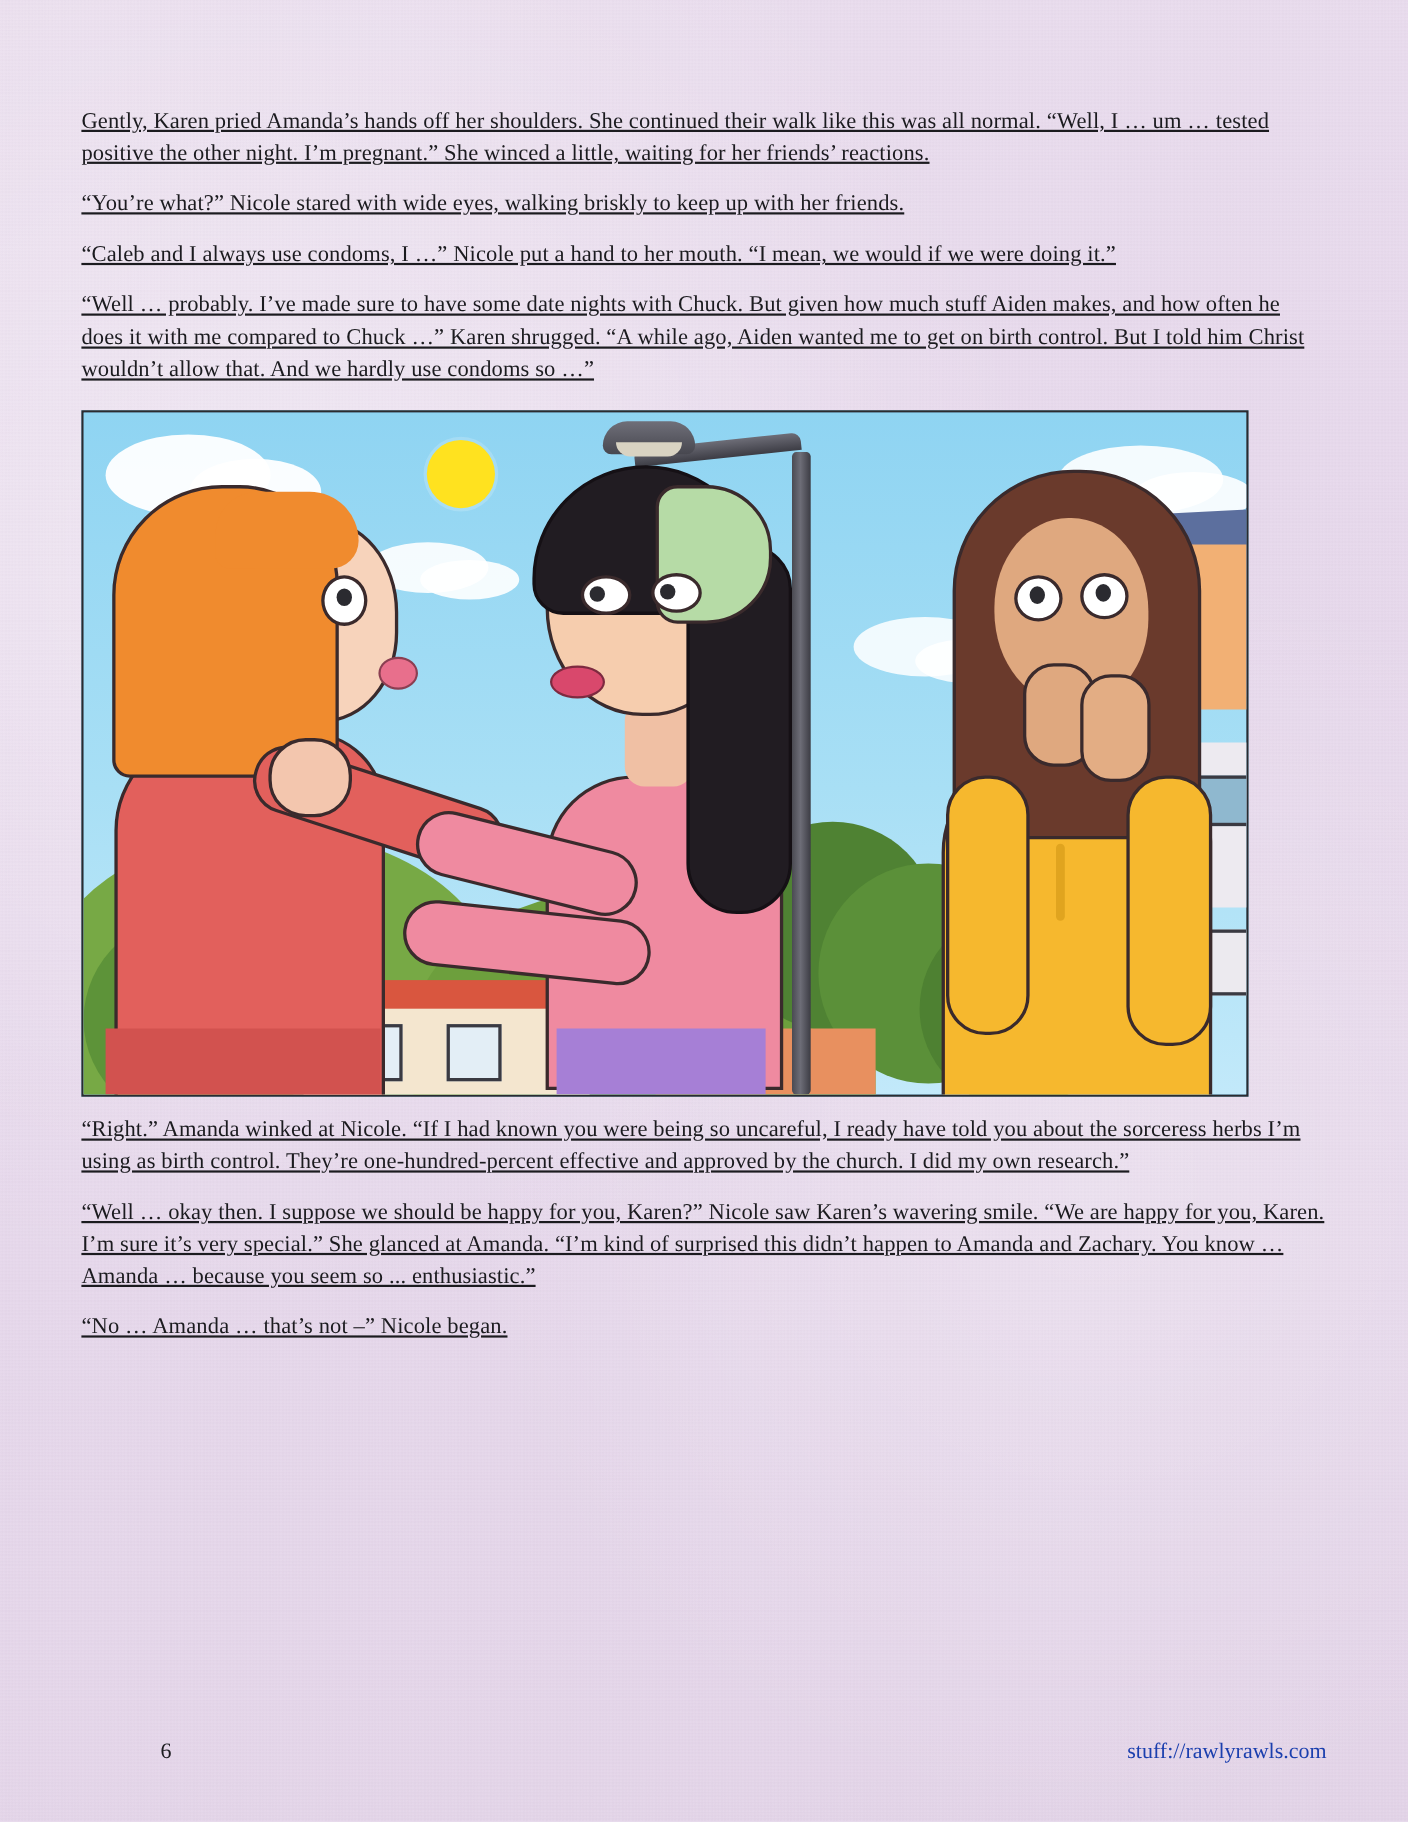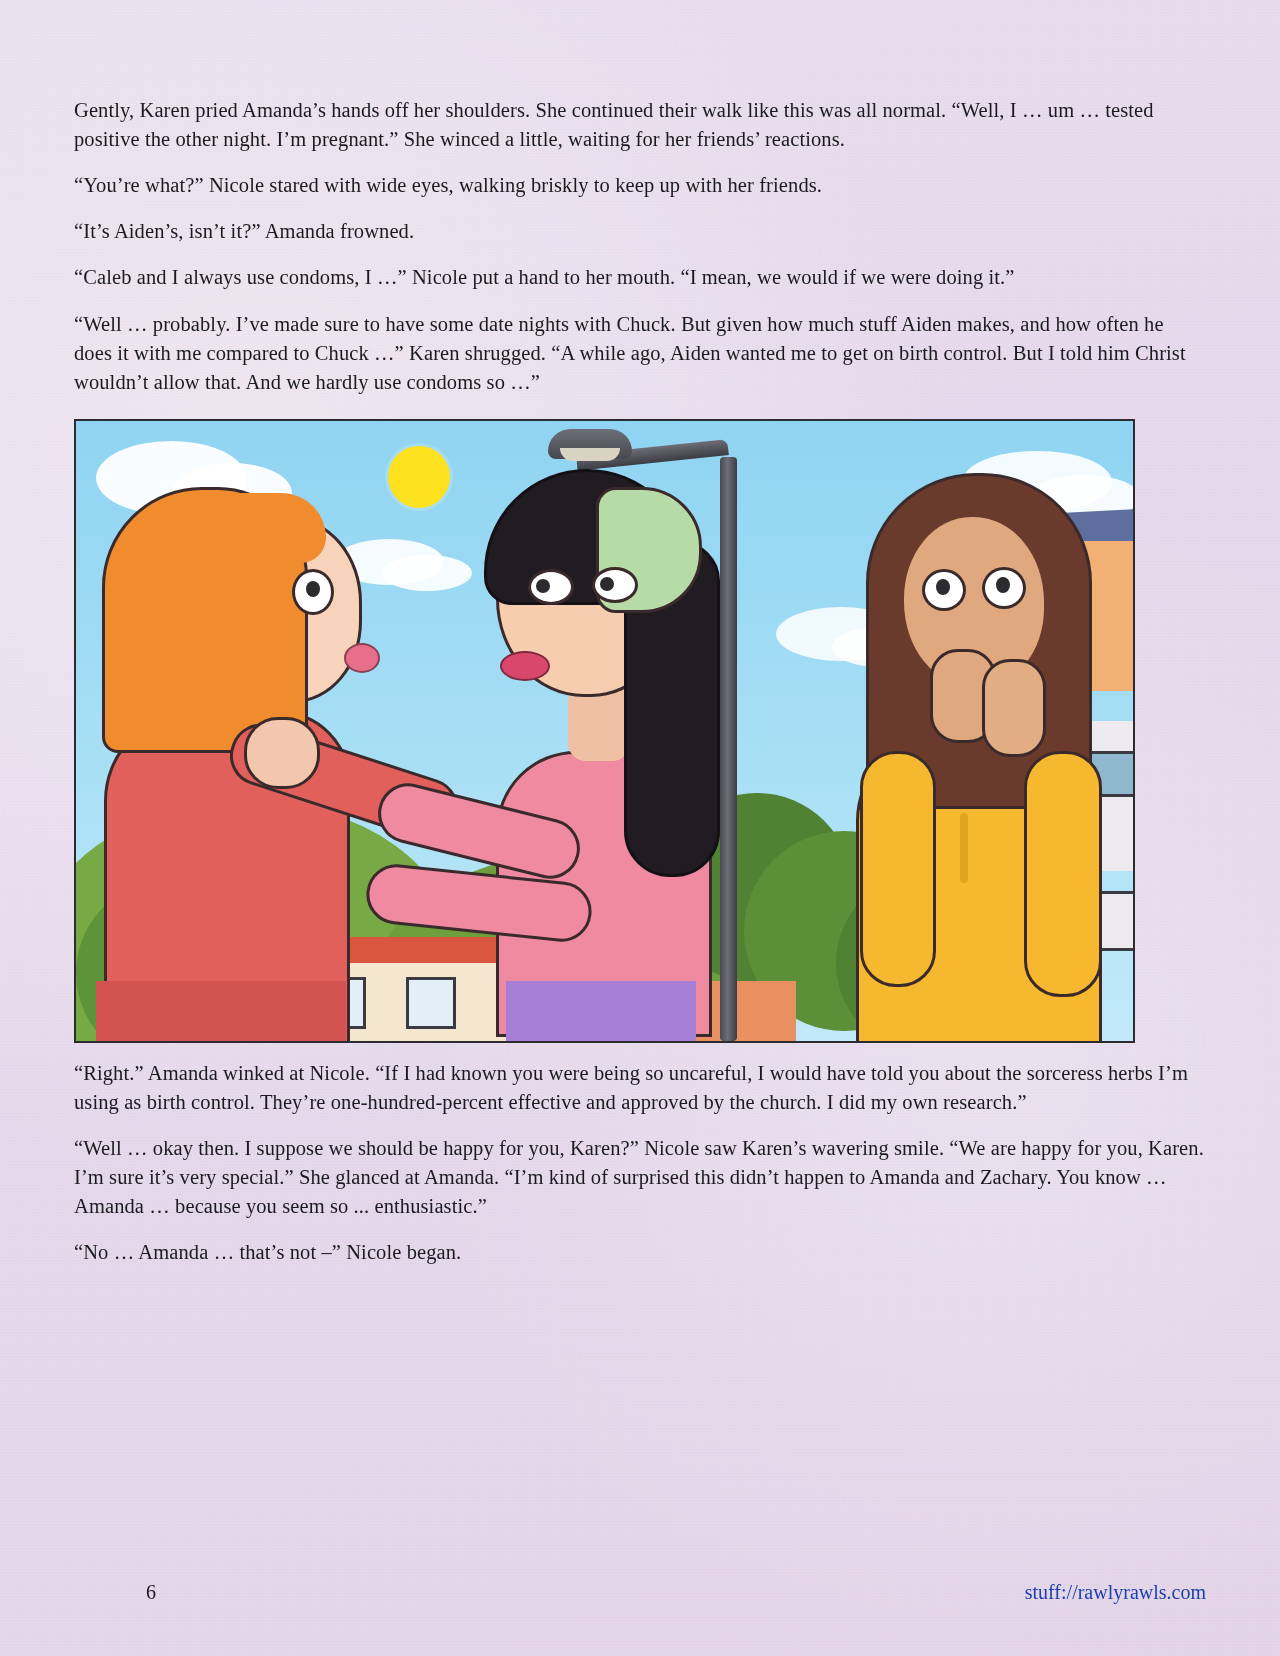--- a/index.html
+++ b/index.html
@@ -34,20 +34,21 @@
       repeating-linear-gradient(90deg, rgba(255,255,255,0.04) 0px, rgba(255,255,255,0.04) 1px, rgba(0,0,0,0.01) 2px, rgba(0,0,0,0.01) 3px);
     opacity: 0.55;
   }
   .body-text {
     position: relative;
     z-index: 2;
     color: #1b1b1f;
     font-size: 20.5px;
     line-height: 1.42;
     letter-spacing: 0.1px;
+    text-decoration: underline;
   }
   .body-text p {
     margin: 0 0 17px 0;
   }
   .comic-panel {
     position: relative;
     z-index: 2;
     width: 1057px;
     height: 620px;
     margin: 22px 0 16px 0;
@@ -159,21 +160,20 @@
   }
 </style>
 </head>
 <body>
 
 <div class="page">
 
   <div class="body-text">
     <p>Gently, Karen pried Amanda’s hands off her shoulders. She continued their walk like this was all normal. “Well, I … um … tested positive the other night. I’m pregnant.” She winced a little, waiting for her friends’ reactions.</p>
     <p>“You’re what?” Nicole stared with wide eyes, walking briskly to keep up with her friends.</p>
-    <p>“It’s Aiden’s, isn’t it?” Amanda frowned.</p>
     <p>“Caleb and I always use condoms, I …” Nicole put a hand to her mouth. “I mean, we would if we were doing it.”</p>
     <p>“Well … probably. I’ve made sure to have some date nights with Chuck. But given how much stuff Aiden makes, and how often he does it with me compared to Chuck …” Karen shrugged. “A while ago, Aiden wanted me to get on birth control. But I told him Christ wouldn’t allow that. And we hardly use condoms so …”</p>
   </div>
 
   <div class="comic-panel">
     <div class="sky"></div>
 
     <div class="cloud" style="left:20px; top:20px; width:150px; height:74px;"></div>
     <div class="cloud" style="left:96px; top:42px; width:120px; height:60px;"></div>
     <div class="cloud" style="left:258px; top:118px; width:110px; height:46px; opacity:.9;"></div>
@@ -262,21 +262,21 @@
       <div class="skin" style="left:906px; top:238px; width:58px; height:92px; background:#e3ad84; border:3px solid #3a2a2c; border-radius:28px;"></div>
 
       <div style="position:absolute; left:784px; top:330px; width:70px; height:230px; background:#f6b82e; border-radius:36px; border:3px solid #3a2a2c;"></div>
       <div style="position:absolute; left:948px; top:330px; width:72px; height:240px; background:#f6b82e; border-radius:36px; border:3px solid #3a2a2c;"></div>
       <div style="position:absolute; left:884px; top:392px; width:8px; height:70px; background:#e0a41f; border-radius:4px;"></div>
     </div>
 
   </div>
 
   <div class="body-text">
-    <p>“Right.” Amanda winked at Nicole. “If I had known you were being so uncareful, I would have told you about the sorceress herbs I’m using as birth control. They’re one-hundred-percent effective and approved by the church. I did my own research.”</p>
+    <p>“Right.” Amanda winked at Nicole. “If I had known you were being so uncareful, I ready have told you about the sorceress herbs I’m using as birth control. They’re one-hundred-percent effective and approved by the church. I did my own research.”</p>
     <p>“Well … okay then. I suppose we should be happy for you, Karen?” Nicole saw Karen’s wavering smile. “We are happy for you, Karen. I’m sure it’s very special.” She glanced at Amanda. “I’m kind of surprised this didn’t happen to Amanda and Zachary. You know … Amanda … because you seem so ... enthusiastic.”</p>
     <p>“No … Amanda … that’s not –” Nicole began.</p>
   </div>
 
   <div class="footer">
     <div class="page-number">6</div>
     <a class="site-link" href="#">stuff://rawlyrawls.com</a>
   </div>
 
 </div>

